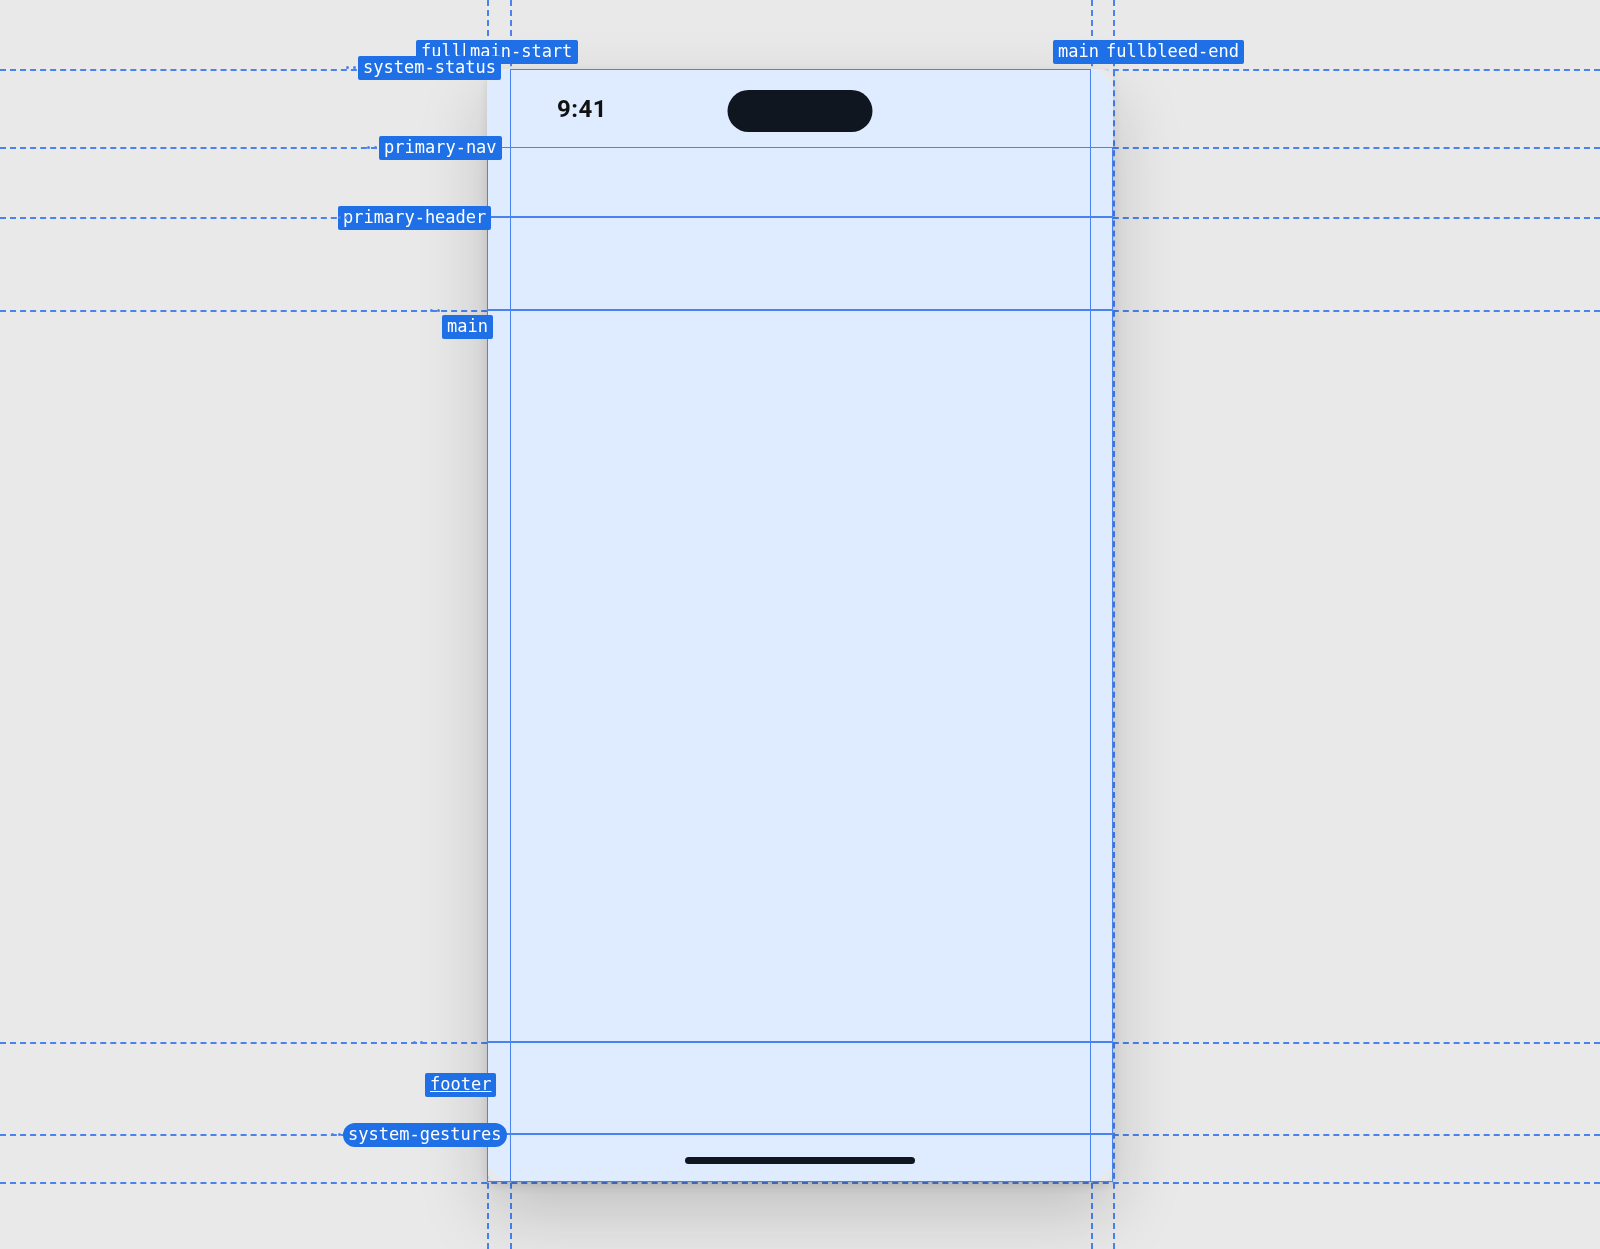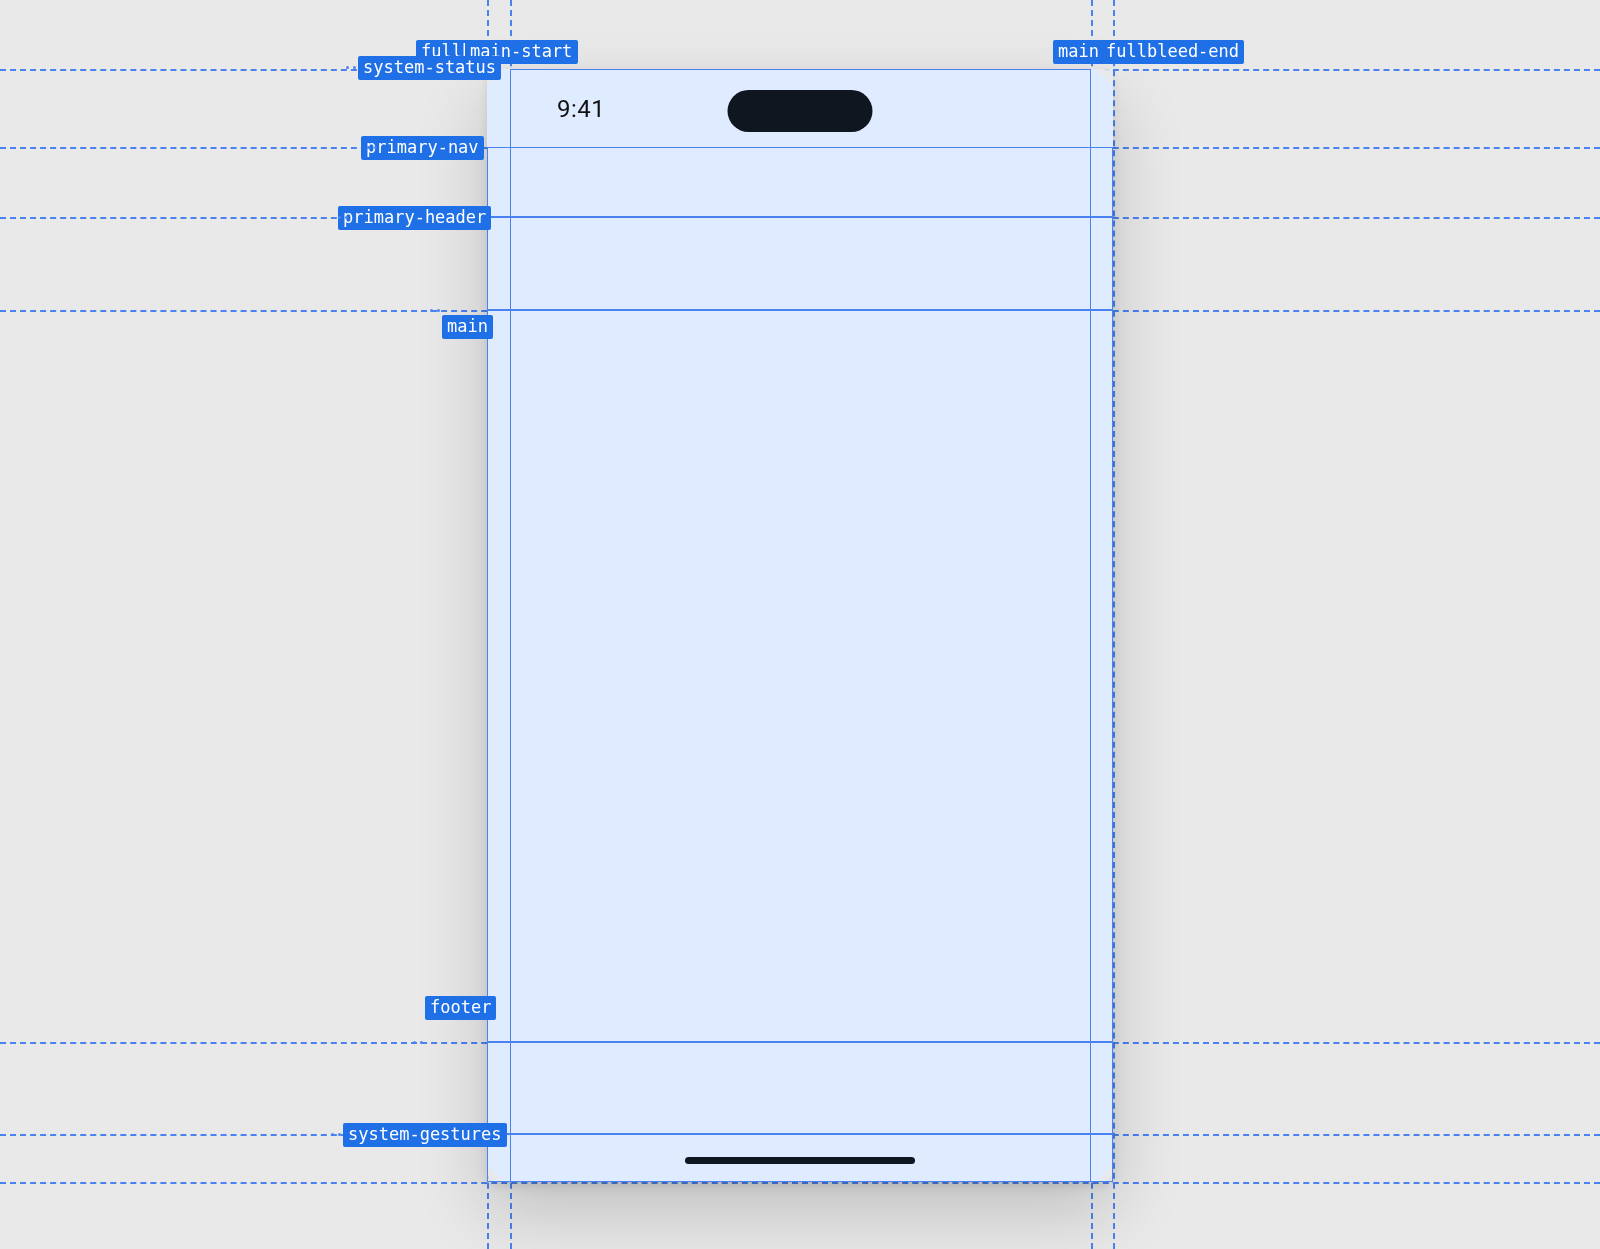--- a/index.html
+++ b/index.html
@@ -61,21 +61,21 @@
   .status-bar {
     position: absolute;
     left: 0; top: 0; right: 0;
     height: 78px;
   }
   .status-time {
     position: absolute;
     left: 70px;
     top: 26px;
     font-size: 24px;
-    font-weight: 400;
+    font-weight: 700;
     letter-spacing: 0.5px;
     color: #111;
   }
   .dynamic-island {
     position: absolute;
     top: 21px;
     left: 50%;
     transform: translateX(-50%);
     width: 145px;
     height: 42px;
@@ -183,25 +183,25 @@
 
     <div class="home-indicator"></div>
   </div>
 
   <div class="glabel" style="left:416px; top:40px; padding-right:3px;">fullbleed-start</div>
   <div class="glabel" style="left:465px; top:40px;">main-start</div>
   <div class="glabel" style="left:1053px; top:40px;">main-end</div>
   <div class="glabel" style="left:1101px; top:40px;">fullbleed-end</div>
 
   <div class="glabel" style="left:358px; top:56px;text-align:center;">system-status</div>
-  <div class="glabel" style="left:361px; top:136px;">primary-nav</div>
+  <div class="glabel" style="left:379px; top:136px;">primary-nav</div>
   <div class="glabel" style="left:338px; top:206px;">primary-header</div>
   <div class="glabel" style="left:442px; top:315px;">main</div>
-  <div class="glabel" style="left:425px; top:996px;">footer</div>
-  <div class="glabel" style="left:343px; top:1123px;">system-gestures</div>
+  <div class="glabel" style="left:425px; top:1073px;text-decoration:underline;">footer</div>
+  <div class="glabel" style="left:343px; top:1123px;border-radius:12px;">system-gestures</div>
 
   <div class="dot-row" style="left:346px; top:66px;">
       <span class="dot"></span>
       <span class="dot"></span>
     </div>
   <div class="dot-row" style="left:367px; top:146px;">
       <span class="dot"></span>
       <span class="dot"></span>
     </div>
   <div class="dot-row" style="left:338px; top:216px;">

